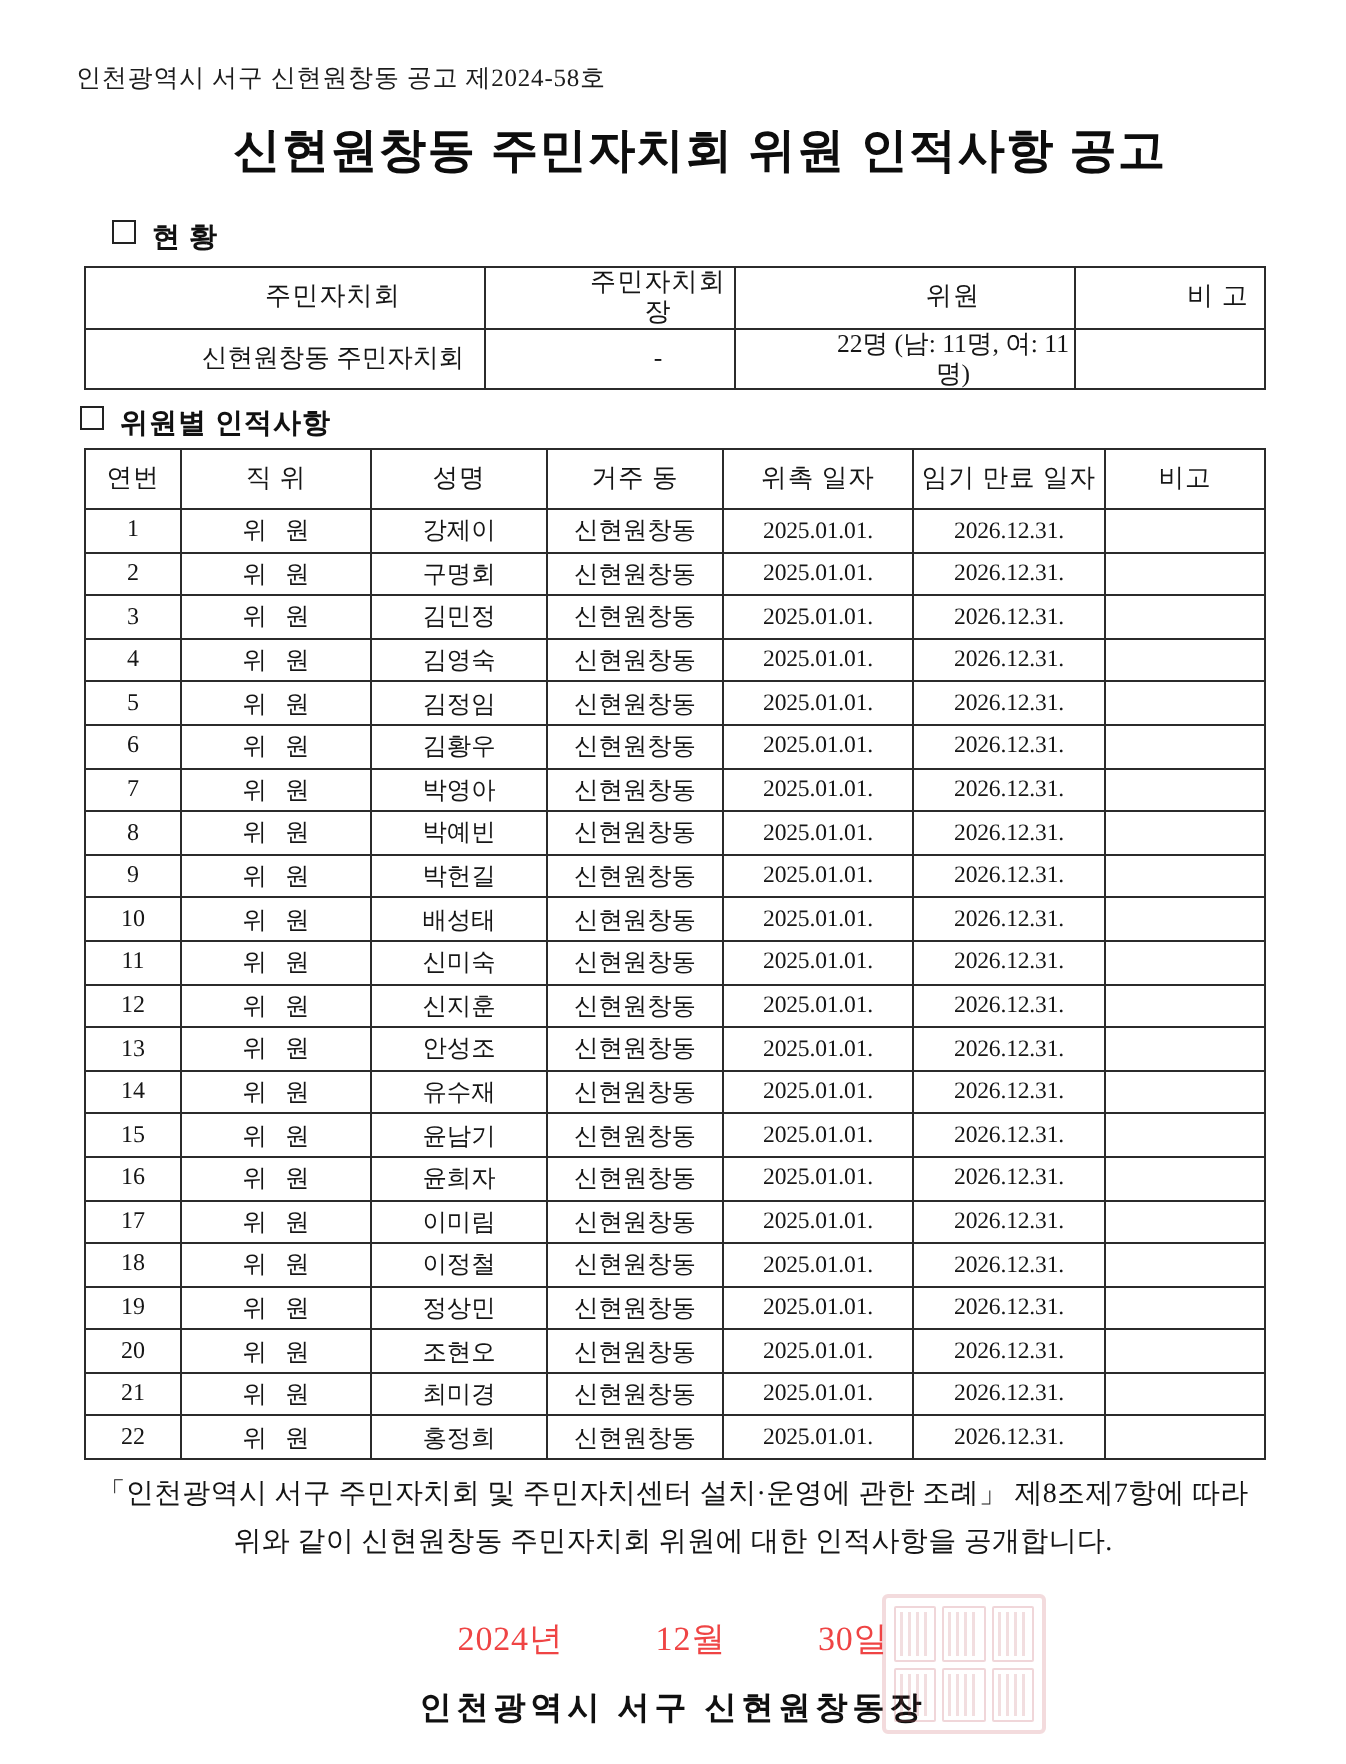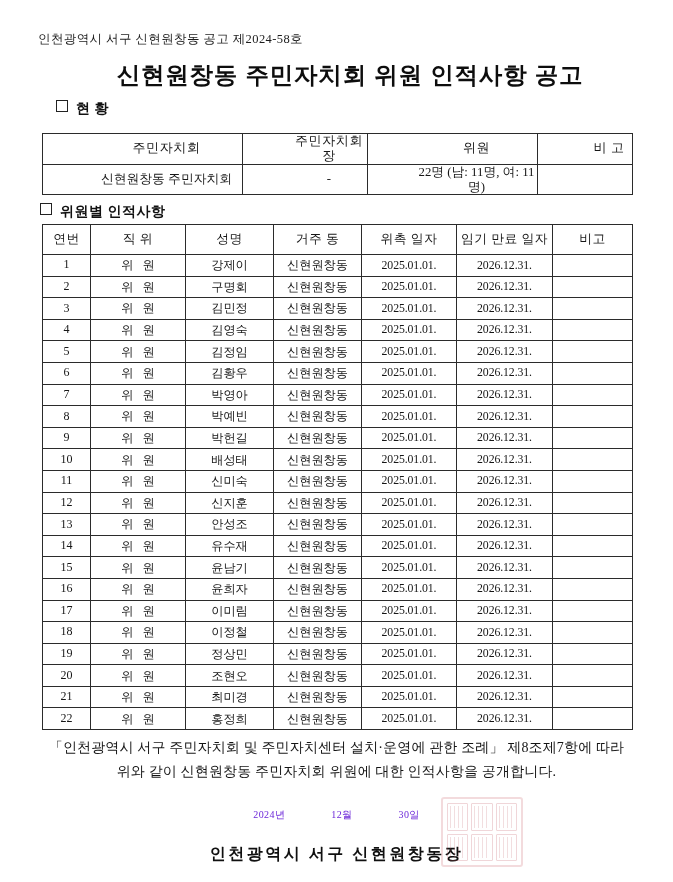--- a/index.html
+++ b/index.html
@@ -58,21 +58,21 @@
     white-space: nowrap;
   }
   .section-heading .box-glyph {
     display: inline-block;
     width: 10px;
     height: 10px;
     border: 1.2px solid #222;
     margin-right: 8px;
     vertical-align: 1px;
   }
-  #heading-status { left: 40px; top: 100px; padding-left: 16px; }
+  #heading-status { left: 40px; top: 110px; padding-left: 16px; }
   #heading-members { left: 40px; top: 203px; }
 
   
   table {
     border-collapse: collapse;
     table-layout: fixed;
     font-size: 12.5px;
     color: #161616;
   }
   table td, table th {
@@ -136,23 +136,23 @@
     color: #141414;
   }
   .footer-line { white-space: nowrap; }
 
   .date-line {
     position: absolute;
     left: 0;
     right: 0;
     top: 808px;
     text-align: center;
-    font-size: 10px;
+    font-size: 17px;
     letter-spacing: 0.4px;
-    color: #6d28d9;
+    color: #ef4444;
   }
   .date-line span { display: inline-block; }
   .date-line .d-year { margin-right: 46px; }
   .date-line .d-month { margin-right: 46px; }
 
   .signature-line {
     position: absolute;
     left: 0;
     right: 0;
     top: 844px;

